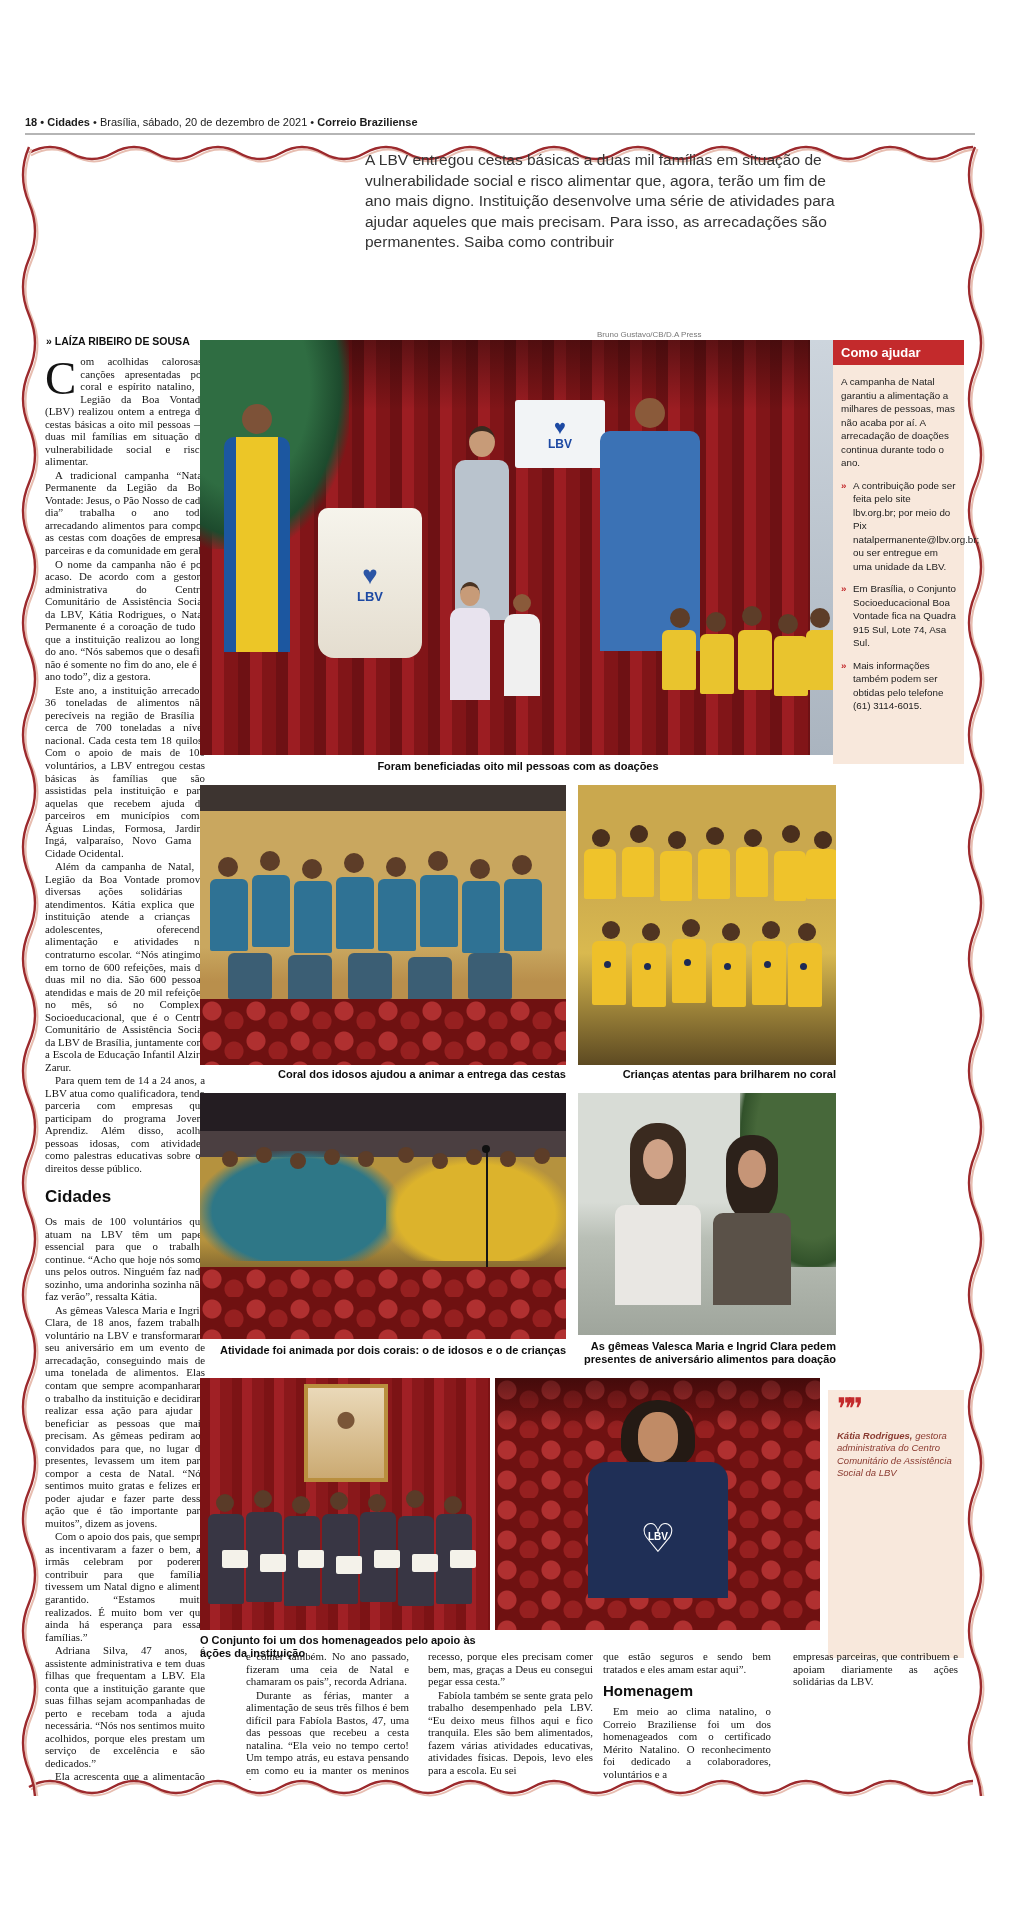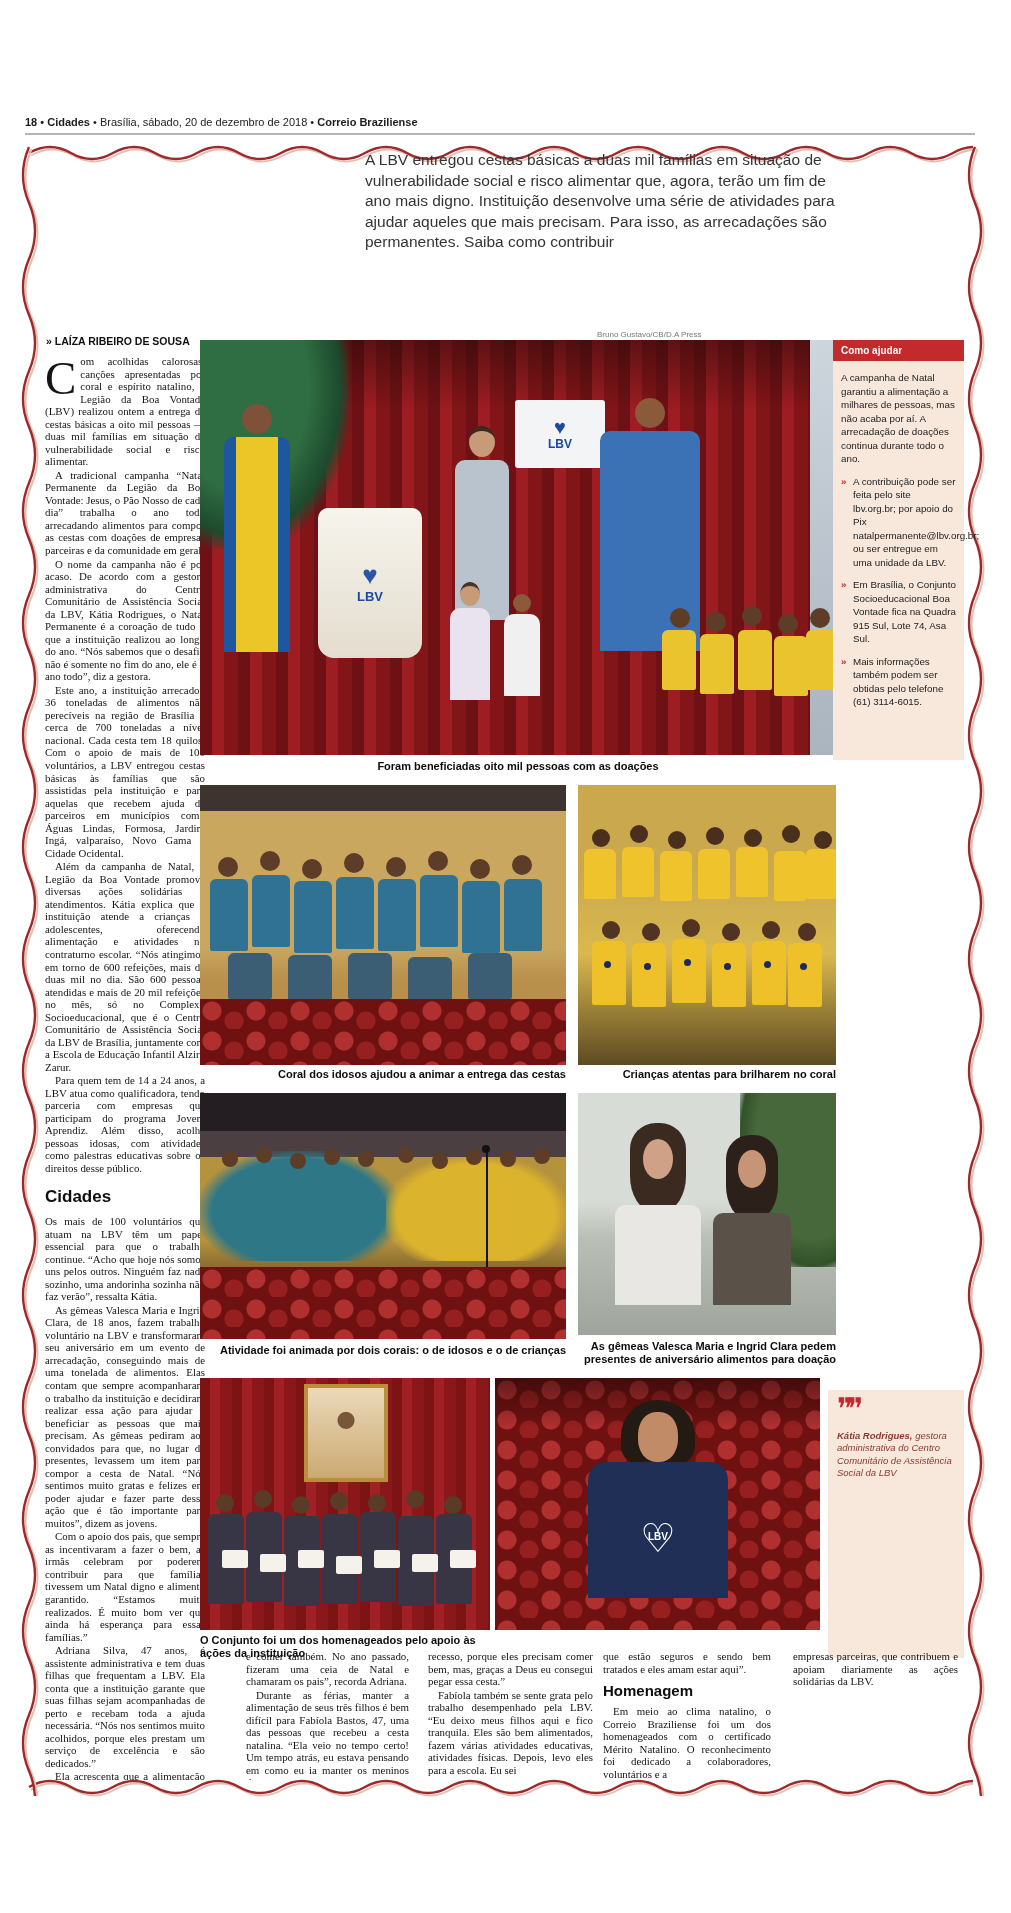--- a/index.html
+++ b/index.html
@@ -37,21 +37,21 @@
   .photo{position:absolute;overflow:hidden;background:#888;}
   .fig{position:absolute;display:flex;flex-direction:column;align-items:center;}
   .head{border-radius:50%;}
   .torso{border-radius:10px 10px 0 0;}
   .dots{position:absolute;border-radius:50%;background:currentColor;}
   .bar{position:absolute;background:currentColor;border-radius:6px 6px 2px 2px;}
   .caption{position:absolute;font-family:"Liberation Sans",sans-serif;font-weight:bold;
         font-size:11px;line-height:1.18;color:#0d0d0d;}
   
   .howto{position:absolute;left:833px;top:340px;width:131px;font-family:"Liberation Sans",sans-serif;}
-  .howto-band{background:#c32a2c;color:#fff;font-weight:bold;font-size:10px;padding:5px 8px;}
+  .howto-band{background:#c32a2c;color:#fff;font-weight:bold;font-size:13px;padding:5px 8px;}
   .howto-body{background:#f8e8dc;padding:10px 8px 12px 8px;font-size:9.8px;line-height:1.38;
         color:#222;height:399px;box-sizing:border-box;}
   .howto-item{position:relative;padding-left:12px;margin-top:9px;}
   .howto-item .chev{position:absolute;left:0;top:0;color:#c32a2c;font-weight:bold;}
   
   .quote{position:absolute;left:828px;top:1390px;width:136px;height:268px;background:#f8e8dc;
         padding:8px 9px;box-sizing:border-box;font-family:"Liberation Sans",sans-serif;}
   .qmark{color:#c32a2c;font-size:30px;line-height:22px;letter-spacing:-6px;font-family:"Liberation Serif",serif;}
   .qtext{font-weight:bold;font-size:12.5px;line-height:1.28;color:#7d2620;margin-top:4px;}
   .qattr{margin-top:10px;font-style:italic;font-size:9.5px;line-height:1.3;color:#8a3a30;}
@@ -64,21 +64,21 @@
   .homenagem{font-family:"Liberation Sans",sans-serif;font-weight:bold;font-size:15px;
         margin:7px 0 6px 0;text-align:left;color:#0e0e0e;}
   .lbv-blue{color:#1d49a3;font-weight:bold;font-family:"Liberation Sans",sans-serif;}
 </style>
 </head>
 <body>
 
 <div class="page">
 
   <div class="pageheader">
-    <b>18 • Cidades</b><span> • Brasília, sábado, 20 de dezembro de 2018 • </span><b>Correio Braziliense</b>
+    <b>18 • Cidades</b><span> • Brasília, sábado, 20 de dezembro de 2021 • </span><b>Correio Braziliense</b>
   </div>
 
   <svg class="wave" width="945" height="20" viewBox="0 0 945 20" style="left:28px;top:144px;">
       <path class="echo" transform="translate(2,2.5)" d="M1 9 q21 -12 42 0 t42 0 t42 0 t42 0 t42 0 t42 0 t42 0 t42 0 t42 0 t42 0 t42 0 t42 0 t42 0 t42 0 t42 0 t42 0 t42 0 t42 0 t42 0 t42 0 t42 0 t42 0 t42 0"></path>
       <path d="M1 9 q21 -12 42 0 t42 0 t42 0 t42 0 t42 0 t42 0 t42 0 t42 0 t42 0 t42 0 t42 0 t42 0 t42 0 t42 0 t42 0 t42 0 t42 0 t42 0 t42 0 t42 0 t42 0 t42 0 t42 0"></path>
     </svg>
   <svg class="wave" width="945" height="20" viewBox="0 0 945 20" style="left:28px;top:1778px;">
       <path class="echo" transform="translate(2,2.5)" d="M1 9 q21 -12 42 0 t42 0 t42 0 t42 0 t42 0 t42 0 t42 0 t42 0 t42 0 t42 0 t42 0 t42 0 t42 0 t42 0 t42 0 t42 0 t42 0 t42 0 t42 0 t42 0 t42 0 t42 0 t42 0"></path>
       <path d="M1 9 q21 -12 42 0 t42 0 t42 0 t42 0 t42 0 t42 0 t42 0 t42 0 t42 0 t42 0 t42 0 t42 0 t42 0 t42 0 t42 0 t42 0 t42 0 t42 0 t42 0 t42 0 t42 0 t42 0 t42 0"></path>
     </svg>
@@ -155,21 +155,21 @@
          box-shadow:38px 4px 0 0,76px 0 0 0,112px 6px 0 0,144px 0 0 0;"></div>
   </div>
   <div class="caption" style="left:200px;top:760px;width:636px;text-align:center;">Foram beneficiadas oito mil pessoas com as doações</div>
 
   <div class="howto">
     <div class="howto-band">Como ajudar</div>
     <div class="howto-body">
       <div>A campanha de Natal garantiu a alimentação a milhares de pessoas, mas não acaba por aí. A arrecadação de doações continua durante todo o ano.</div>
       <div class="howto-item">
         <span class="chev">»</span>
-        <span>A contribuição pode ser feita pelo site lbv.org.br; por apoio do Pix natalpermanente@lbv.org.br; ou ser entregue em uma unidade da LBV.</span>
+        <span>A contribuição pode ser feita pelo site lbv.org.br; por meio do Pix natalpermanente@lbv.org.br; ou ser entregue em uma unidade da LBV.</span>
       </div>
       <div class="howto-item">
         <span class="chev">»</span>
         <span>Em Brasília, o Conjunto Socioeducacional Boa Vontade fica na Quadra 915 Sul, Lote 74, Asa Sul.</span>
       </div>
       <div class="howto-item">
         <span class="chev">»</span>
         <span>Mais informações também podem ser obtidas pelo telefone (61) 3114-6015.</span>
       </div>
     </div>

